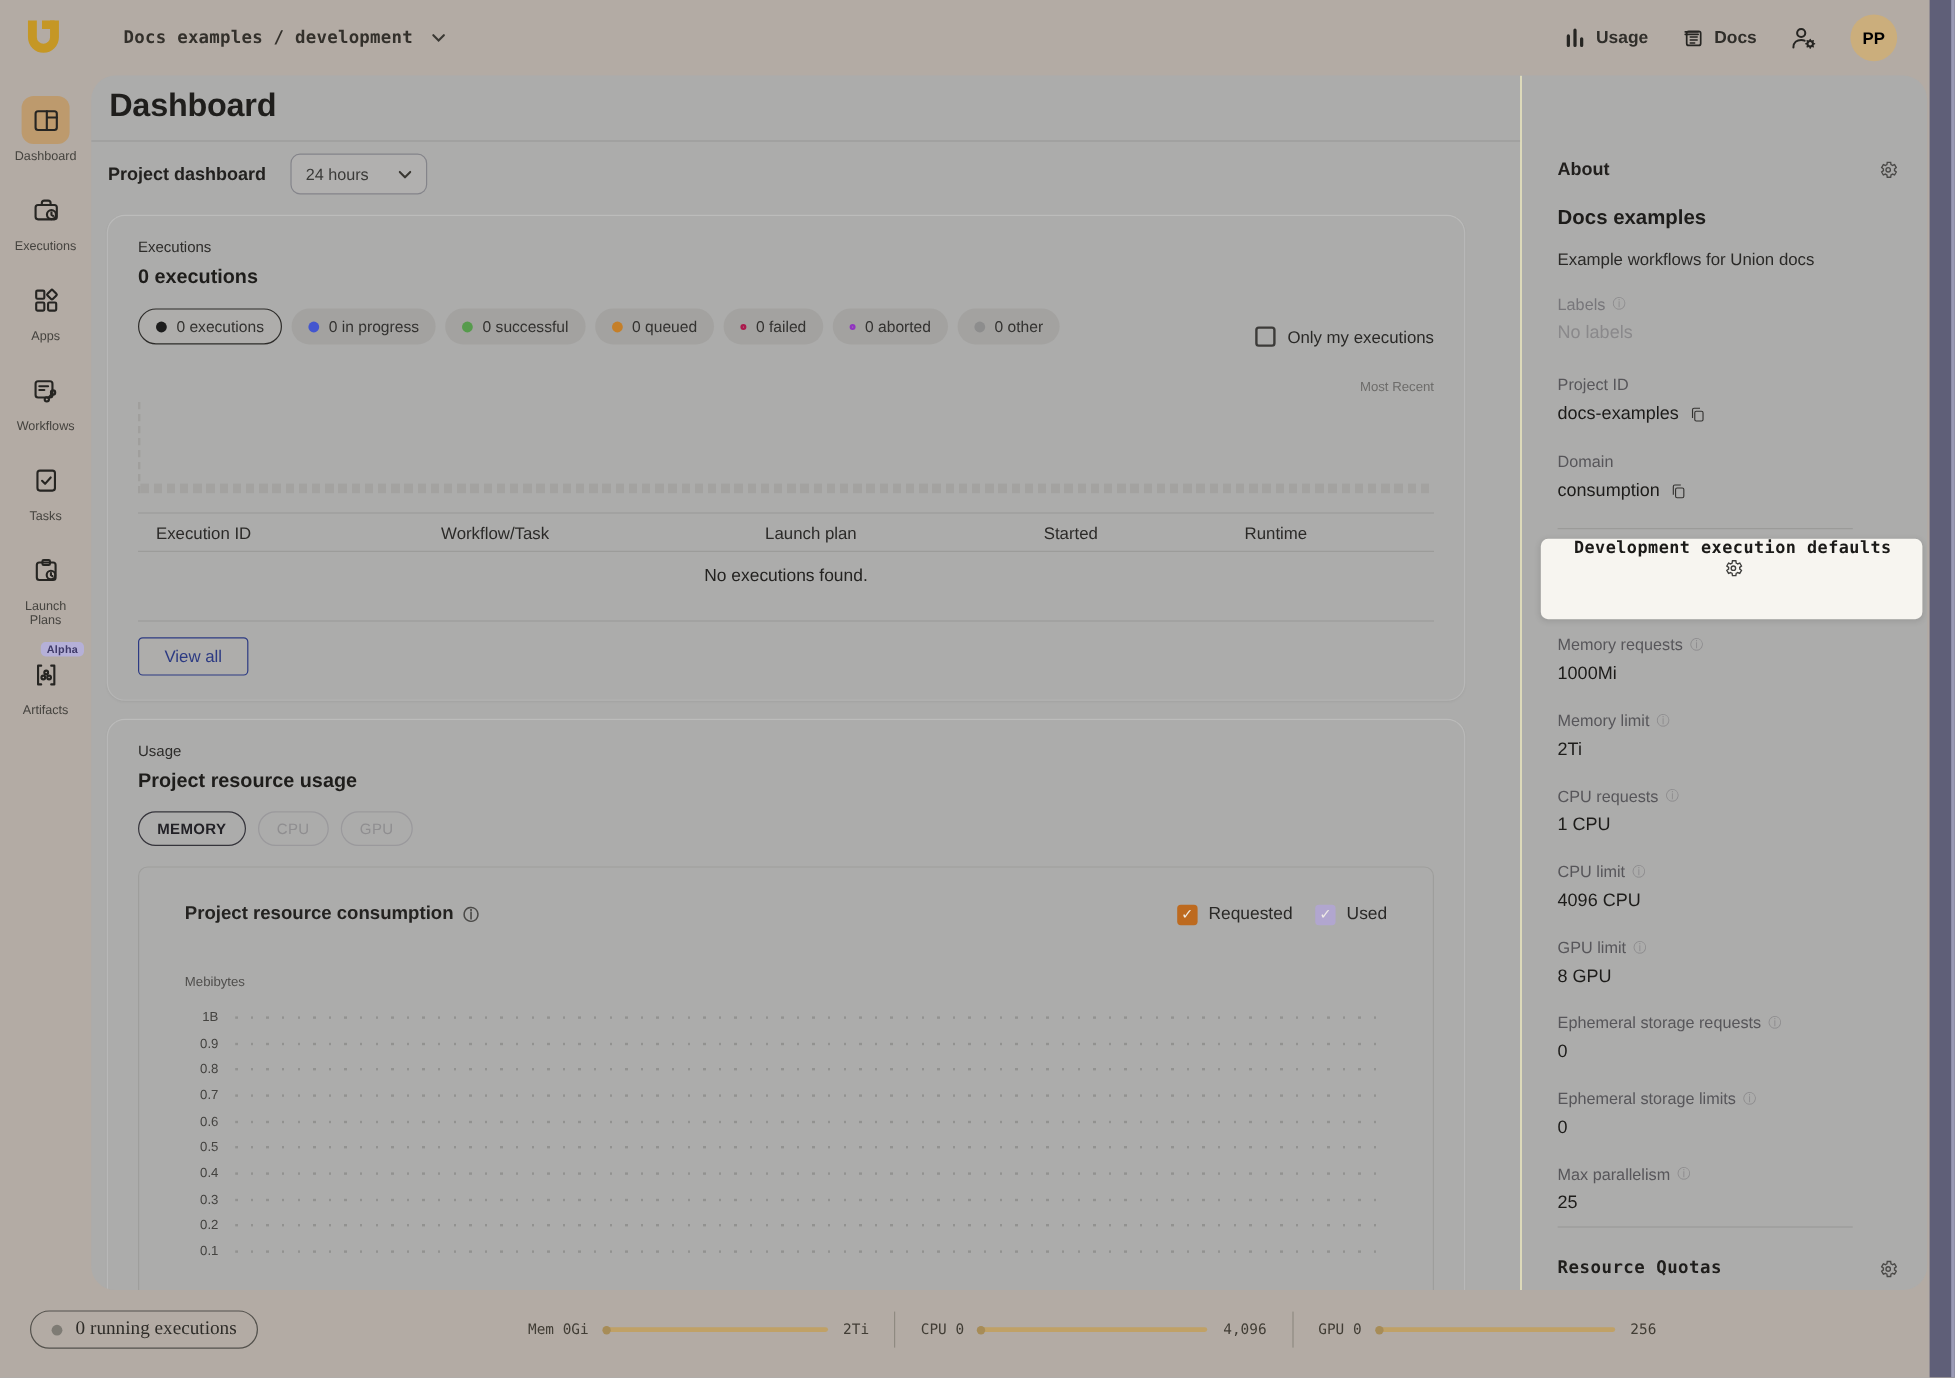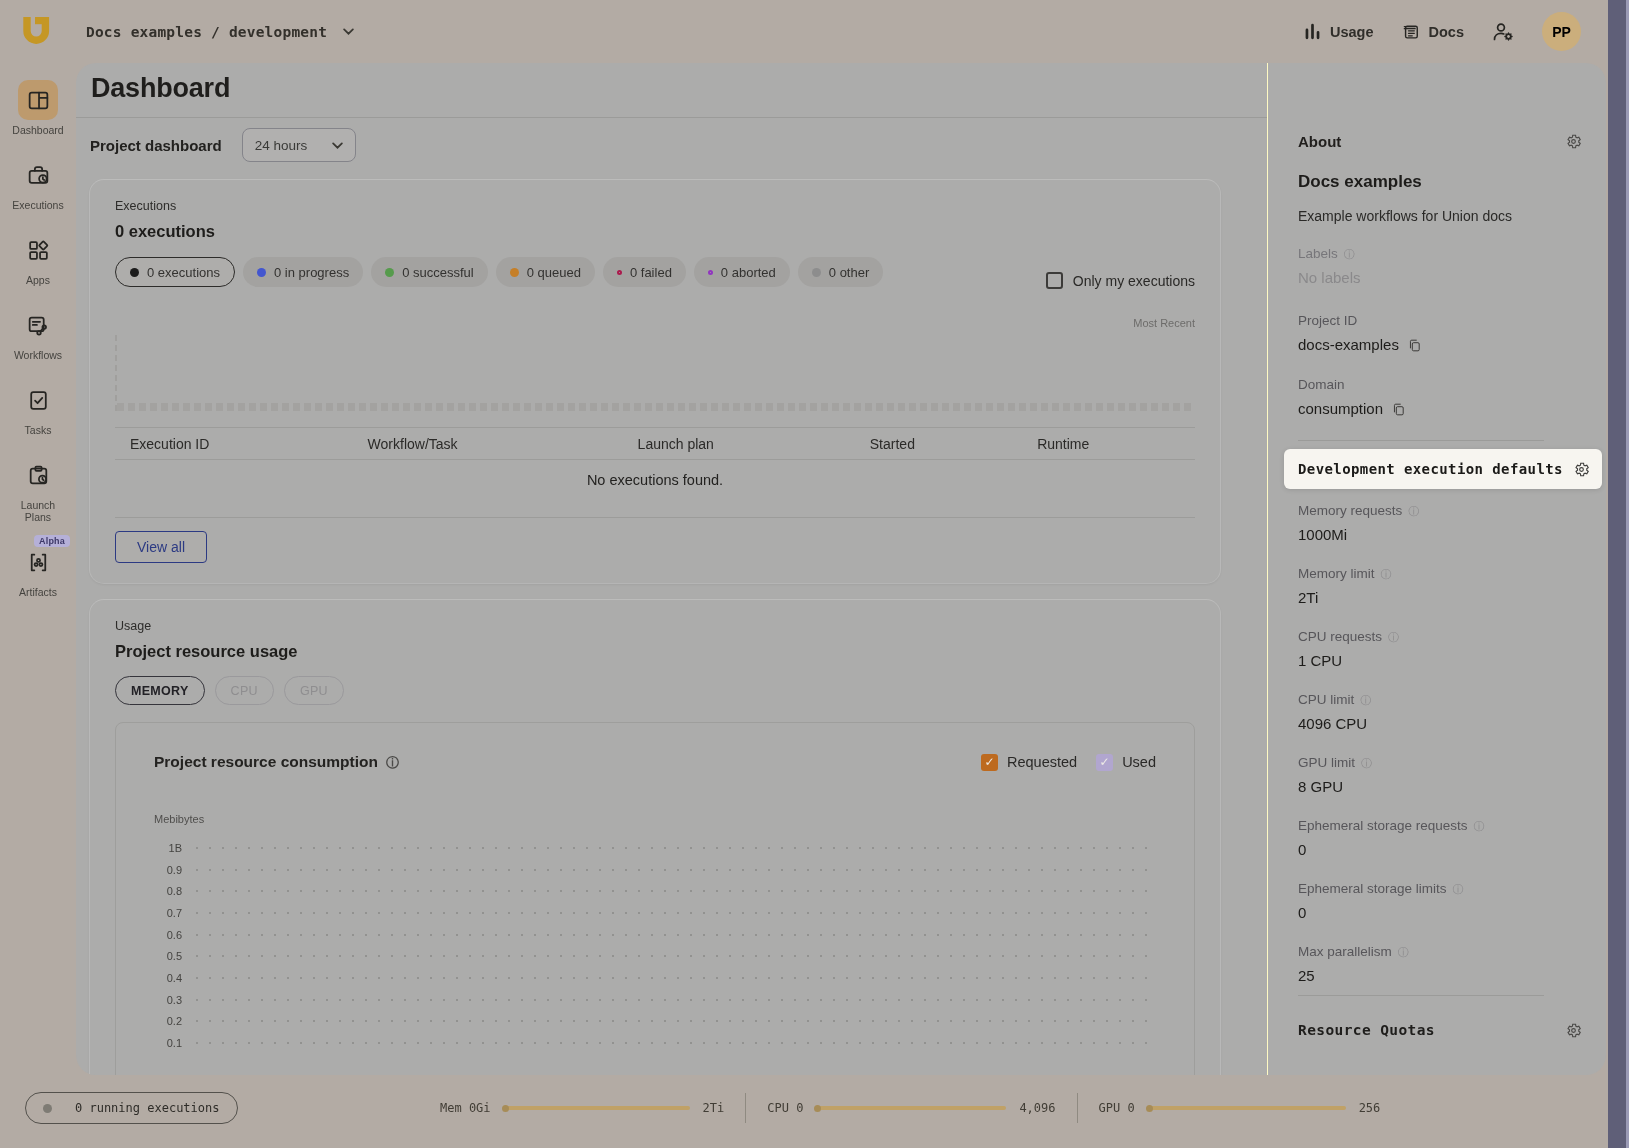--- a/index.html
+++ b/index.html
@@ -6,21 +6,21 @@
   html,body { width:1629px; height:1148px; overflow:hidden; }
   body {
     font-family:"Liberation Sans","DejaVu Sans",sans-serif;
     background:#b3aba4; color:#22211f; position:relative;
   }
   .mono { font-family:"DejaVu Sans Mono","Liberation Mono",monospace; }
 
   
   .topbar { position:absolute; left:0; top:0; width:1608px; height:63px; display:flex; align-items:center; }
   .logo { position:absolute; left:18px; top:13px; width:36px; height:37px; }
-  .crumb { position:absolute; left:86px; top:0; height:63px; display:flex; align-items:center; gap:16px; cursor:pointer; }
+  .crumb { position:absolute; left:103px; top:0; height:63px; display:flex; align-items:center; gap:16px; cursor:pointer; }
   .crumb-text { font-size:14.5px; font-weight:700; color:#33302b; letter-spacing:.2px; }
   .caret { width:11px; height:7px; }
   .top-right { position:absolute; right:27px; top:0; height:63px; display:flex; align-items:center; gap:27px; }
   .top-link { display:flex; align-items:center; gap:8px; font-size:14.5px; font-weight:600; color:#302e2a; cursor:pointer; }
   .avatar { width:39px; height:39px; border-radius:50%; background:#cbae7c; color:#000000;
             display:flex; align-items:center; justify-content:center; font-size:14px; font-weight:700; }
 
   
   .sidebar { position:absolute; left:0; top:63px; width:76px; bottom:0; display:flex; flex-direction:column; align-items:center; padding-top:17px; }
   .nav-item { width:72px; display:flex; flex-direction:column; align-items:center; margin-bottom:19px; cursor:pointer; position:relative; }
@@ -98,36 +98,36 @@
   .proj-desc { font-size:14px; color:#2a2927; line-height:18px; margin-bottom:21px; }
   .field-label { font-size:13.5px; color:#57565a; line-height:16px; display:flex; align-items:center; gap:6px; }
   .field-value { font-size:15px; color:#1d1c1a; font-weight:400; line-height:20px; margin-top:6px; display:flex; align-items:center; gap:8px; }
   .field-value.muted { color:#8a898b; font-weight:400; }
   .fgroup { margin-bottom:21px; }
   .rp-hr { width:246px; height:1px; background:#9b9b99; border:0; }
   .info-i { font-size:11px; color:#8b8a8c; line-height:1; }
   .gear { width:17px; height:17px; stroke:#4a4947; fill:none; stroke-width:1.6; cursor:pointer; flex:0 0 auto; }
   .copy-ic { width:15px; height:15px; stroke:#333230; fill:none; stroke-width:1.5; cursor:pointer; }
 
-  .spotlight { margin:8px 0 14px -14px; width:318px; height:40px; background:#f7f5f0; border-radius:6px;
-               display:flex; align-items:center; justify-content:space-between; padding:0 12px 0 14px;
-               box-shadow:0 1px 5px rgba(0,0,0,.12); }
+  .spotlight { margin:8px 0 14px -14px; width:318px; height:67px; background:#f7f5f0; border-radius:6px;
+               display:flex; align-items:center; justify-content:flex-start; padding:0 12px 0 14px;
+               box-shadow:0 1px 5px rgba(0,0,0,.12);flex-direction:column; }
   .spotlight .sp-title { font-size:14px; font-weight:700; color:#1b1a18; letter-spacing:.4px; }
   .spotlight .gear { stroke:#3f3e3c; }
   .quotas-head { display:flex; align-items:flex-start; justify-content:space-between; margin-top:26px; }
   .quotas-title { font-size:14.5px; font-weight:700; color:#1f1e1c; letter-spacing:.4px; }
 
   
   .scroll-strip { position:absolute; left:1608px; top:0; width:21px; height:1148px; background:#5f5f78; }
   .scroll-strip::after { content:""; position:absolute; right:0; top:0; width:3px; height:100%; background:#9b9bb6; }
 
   
   .statusbar { position:absolute; left:0; top:1075px; width:1608px; height:73px; }
   .run-pill { position:absolute; left:25px; top:17px; height:32px; border:1.5px solid #53514c; border-radius:16px;
-              display:flex; align-items:center; gap:23px; padding:0 17px; font-size:12px; color:#2e2c28; cursor:pointer; }
+              display:flex; align-items:center; gap:11px; padding:0 17px; font-size:16px; color:#2e2c28; cursor:pointer;font-family:Liberation Serif, serif; }
   .run-dot { width:9px; height:9px; border-radius:50%; background:#7e7b74; }
   .gauges { position:absolute; left:440px; top:18px; height:30px; display:flex; align-items:center; gap:13px;
             font-size:12px; color:#413d35; }
   .gbar { height:4px; border-radius:2px; background:#c0a166; position:relative; }
   .gbar::before { content:""; position:absolute; left:-2px; top:-1.5px; width:7px; height:7px; border-radius:50%; background:#a78c57; }
   .gsep { width:1px; height:30px; background:#8f8a81; margin:0 8px; }
 </style>
 </head>
 <body>
 

